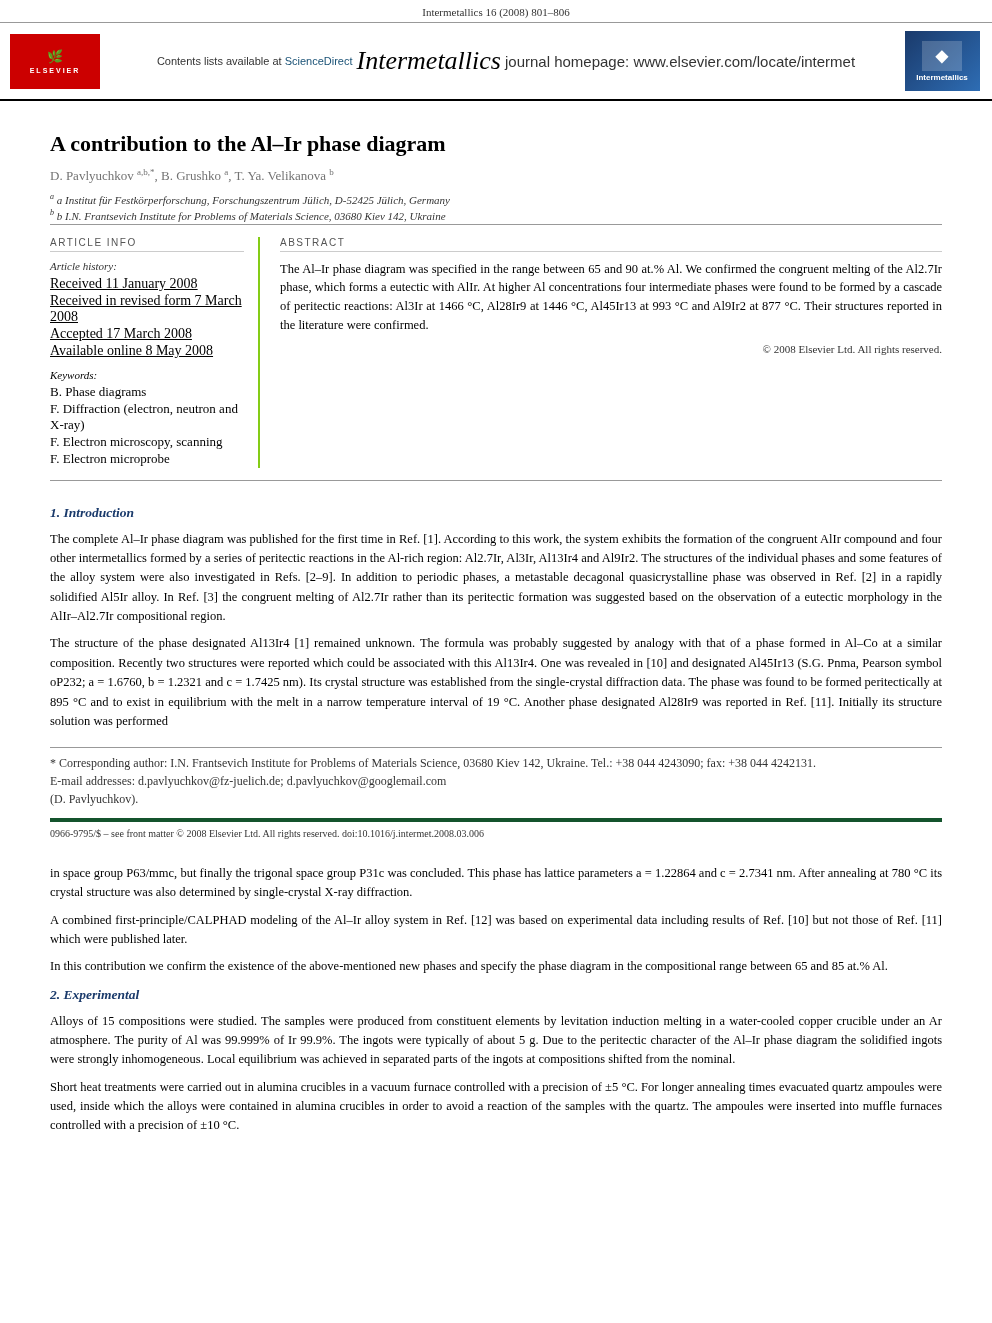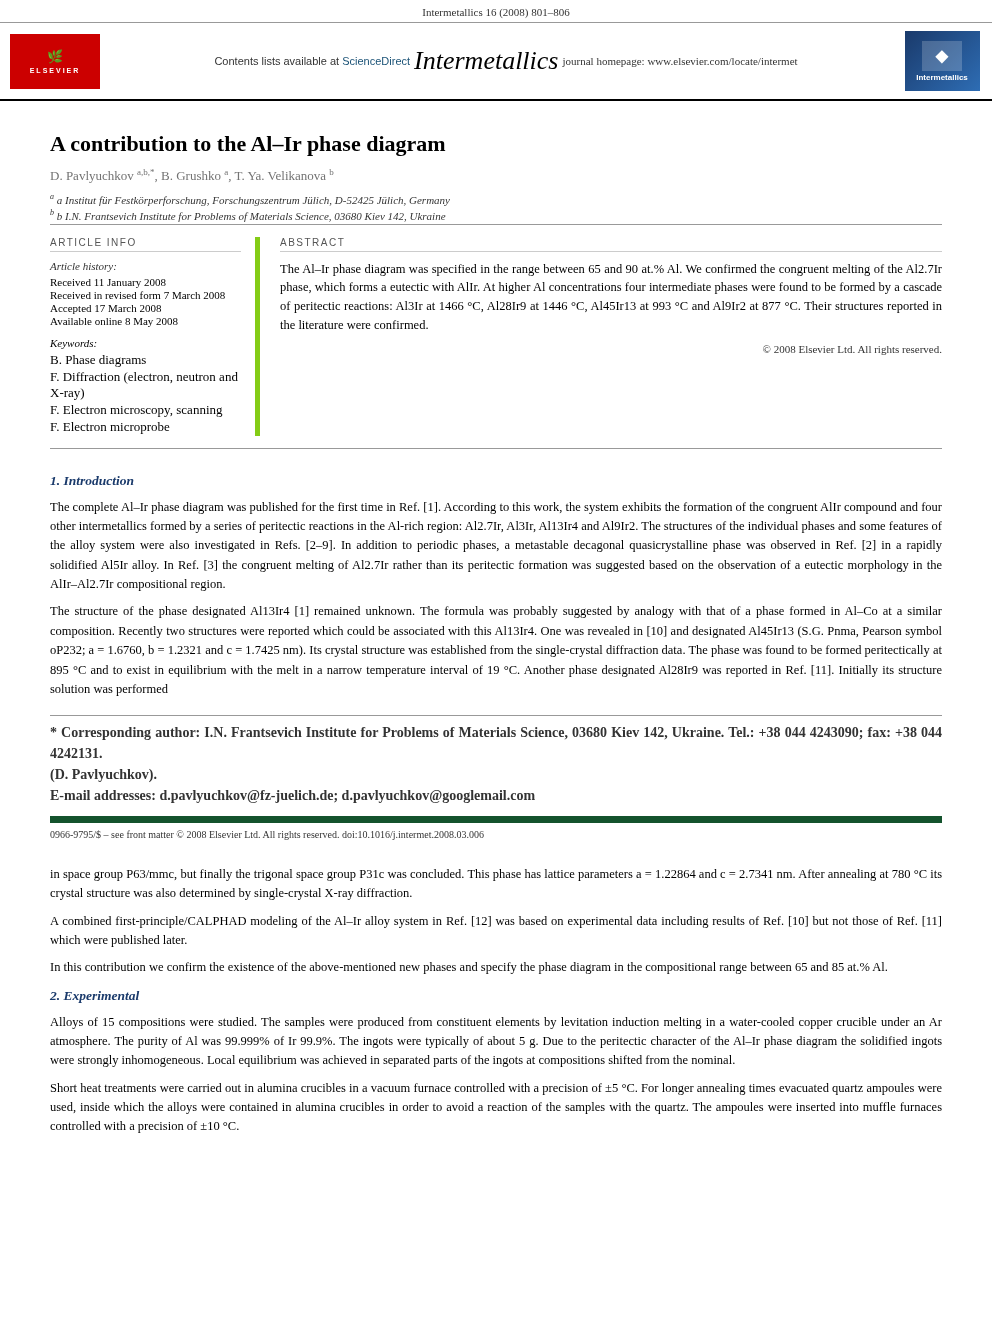--- a/index.html
+++ b/index.html
@@ -65,23 +65,23 @@
       font-family: Arial, sans-serif;
     }
     .journal-name-big {
       font-size: 26px;
       font-family: 'Times New Roman', serif;
       font-style: italic;
       color: #000;
       font-weight: normal;
     }
     .journal-homepage {
-      font-size: 11px;
-      color: #333;
-      font-family: Liberation Serif, serif;
+      font-size: 15px;
+      color: #333;
+      font-family: Liberation Sans, sans-serif;
     }
     .header-right {
       width: 80px;
       display: flex;
       align-items: center;
       justify-content: center;
     }
     .intermetallics-logo {
       width: 75px;
       height: 60px;
@@ -149,21 +149,21 @@
       display: flex;
       gap: 20px;
       border-top: 1px solid #999;
       border-bottom: 1px solid #999;
       padding: 12px 0;
       margin-bottom: 18px;
     }
     .article-info-left {
       width: 210px;
       min-width: 210px;
-      border-right: 5px solid #84cc16;
+      border-right: 2px solid #84cc16;
       padding-right: 14px;
     }
     .article-info-right {
       flex: 1;
     }
 
     .section-label {
       font-size: 10px;
       font-variant: small-caps;
       letter-spacing: 1.5px;
@@ -175,23 +175,24 @@
     }
 
     .info-subsection-title {
       font-size: 11px;
       font-style: italic;
       color: #333;
       margin-bottom: 4px;
       margin-top: 6px;
     }
     .info-line {
-      font-size: 11px;
+      font-size: 14px;
       color: #000;
       margin-bottom: 1px;
+      text-decoration: underline;
     }
 
     .keywords-title {
       font-size: 11px;
       font-style: italic;
       margin-top: 10px;
       margin-bottom: 3px;
     }
     .keyword-line {
       font-size: 13px;
@@ -241,30 +242,29 @@
       margin-bottom: 8px;
       text-indent: 0;
     }
 
     .footnote-divider {
       border-top: 1px solid #999;
       margin-top: 16px;
       padding-top: 6px;
     }
     .footnote-text {
-      font-size: 14px;
+      font-size: 12px;
       line-height: 1.5;
       color: #333;
-      font-weight: bold;
     }
     .copyright-bar {
       font-size: 10px;
       color: #333;
       margin-top: 10px;
-      border-top: 7px solid #14532d;
+      border-top: 4px solid #14532d;
       padding-top: 4px;
     }
   </style>
 </head>
 <body>
 
 <div class="journal-ref">
   <span>Intermetallics 16 (2008) 801–806</span>
 </div>
 
@@ -338,24 +338,24 @@
   <div class="two-col">
 
     <div class="col">
       <div class="section-heading">1. Introduction</div>
       <div class="para">The complete Al–Ir phase diagram was published for the first time in Ref. [1]. According to this work, the system exhibits the formation of the congruent AlIr compound and four other intermetallics formed by a series of peritectic reactions in the Al-rich region: Al2.7Ir, Al3Ir, Al13Ir4 and Al9Ir2. The structures of the individual phases and some features of the alloy system were also investigated in Refs. [2–9]. In addition to periodic phases, a metastable decagonal quasicrystalline phase was observed in Ref. [2] in a rapidly solidified Al5Ir alloy. In Ref. [3] the congruent melting of Al2.7Ir rather than its peritectic formation was suggested based on the observation of a eutectic morphology in the AlIr–Al2.7Ir compositional region.</div>
       <div class="para">The structure of the phase designated Al13Ir4 [1] remained unknown. The formula was probably suggested by analogy with that of a phase formed in Al–Co at a similar composition. Recently two structures were reported which could be associated with this Al13Ir4. One was revealed in [10] and designated Al45Ir13 (S.G. Pnma, Pearson symbol oP232; a = 1.6760, b = 1.2321 and c = 1.7425 nm). Its crystal structure was established from the single-crystal diffraction data. The phase was found to be formed peritectically at 895 °C and to exist in equilibrium with the melt in a narrow temperature interval of 19 °C. Another phase designated Al28Ir9 was reported in Ref. [11]. Initially its structure solution was performed</div>
 
       <div class="footnote-divider"></div>
       <div class="footnote-text">
         <div>* Corresponding author: I.N. Frantsevich Institute for Problems of Materials Science, 03680 Kiev 142, Ukraine. Tel.: +38 044 4243090; fax: +38 044 4242131.</div>
-        <div>(D. Pavlyuchkov).</div>
         <div>
           <span>E-mail addresses: d.pavlyuchkov@fz-juelich.de; d.pavlyuchkov@googlemail.com</span>
         </div>
+        <div>(D. Pavlyuchkov).</div>
       </div>
       <div class="copyright-bar">0966-9795/$ – see front matter © 2008 Elsevier Ltd. All rights reserved. doi:10.1016/j.intermet.2008.03.006</div>
     </div>
 
     <div class="col">
       <div class="para">in space group P63/mmc, but finally the trigonal space group P31c was concluded. This phase has lattice parameters a = 1.22864 and c = 2.7341 nm. After annealing at 780 °C its crystal structure was also determined by single-crystal X-ray diffraction.</div>
       <div class="para">A combined first-principle/CALPHAD modeling of the Al–Ir alloy system in Ref. [12] was based on experimental data including results of Ref. [10] but not those of Ref. [11] which were published later.</div>
       <div class="para">In this contribution we confirm the existence of the above-mentioned new phases and specify the phase diagram in the compositional range between 65 and 85 at.% Al.</div>
 
       <div class="section-heading">2. Experimental</div>

